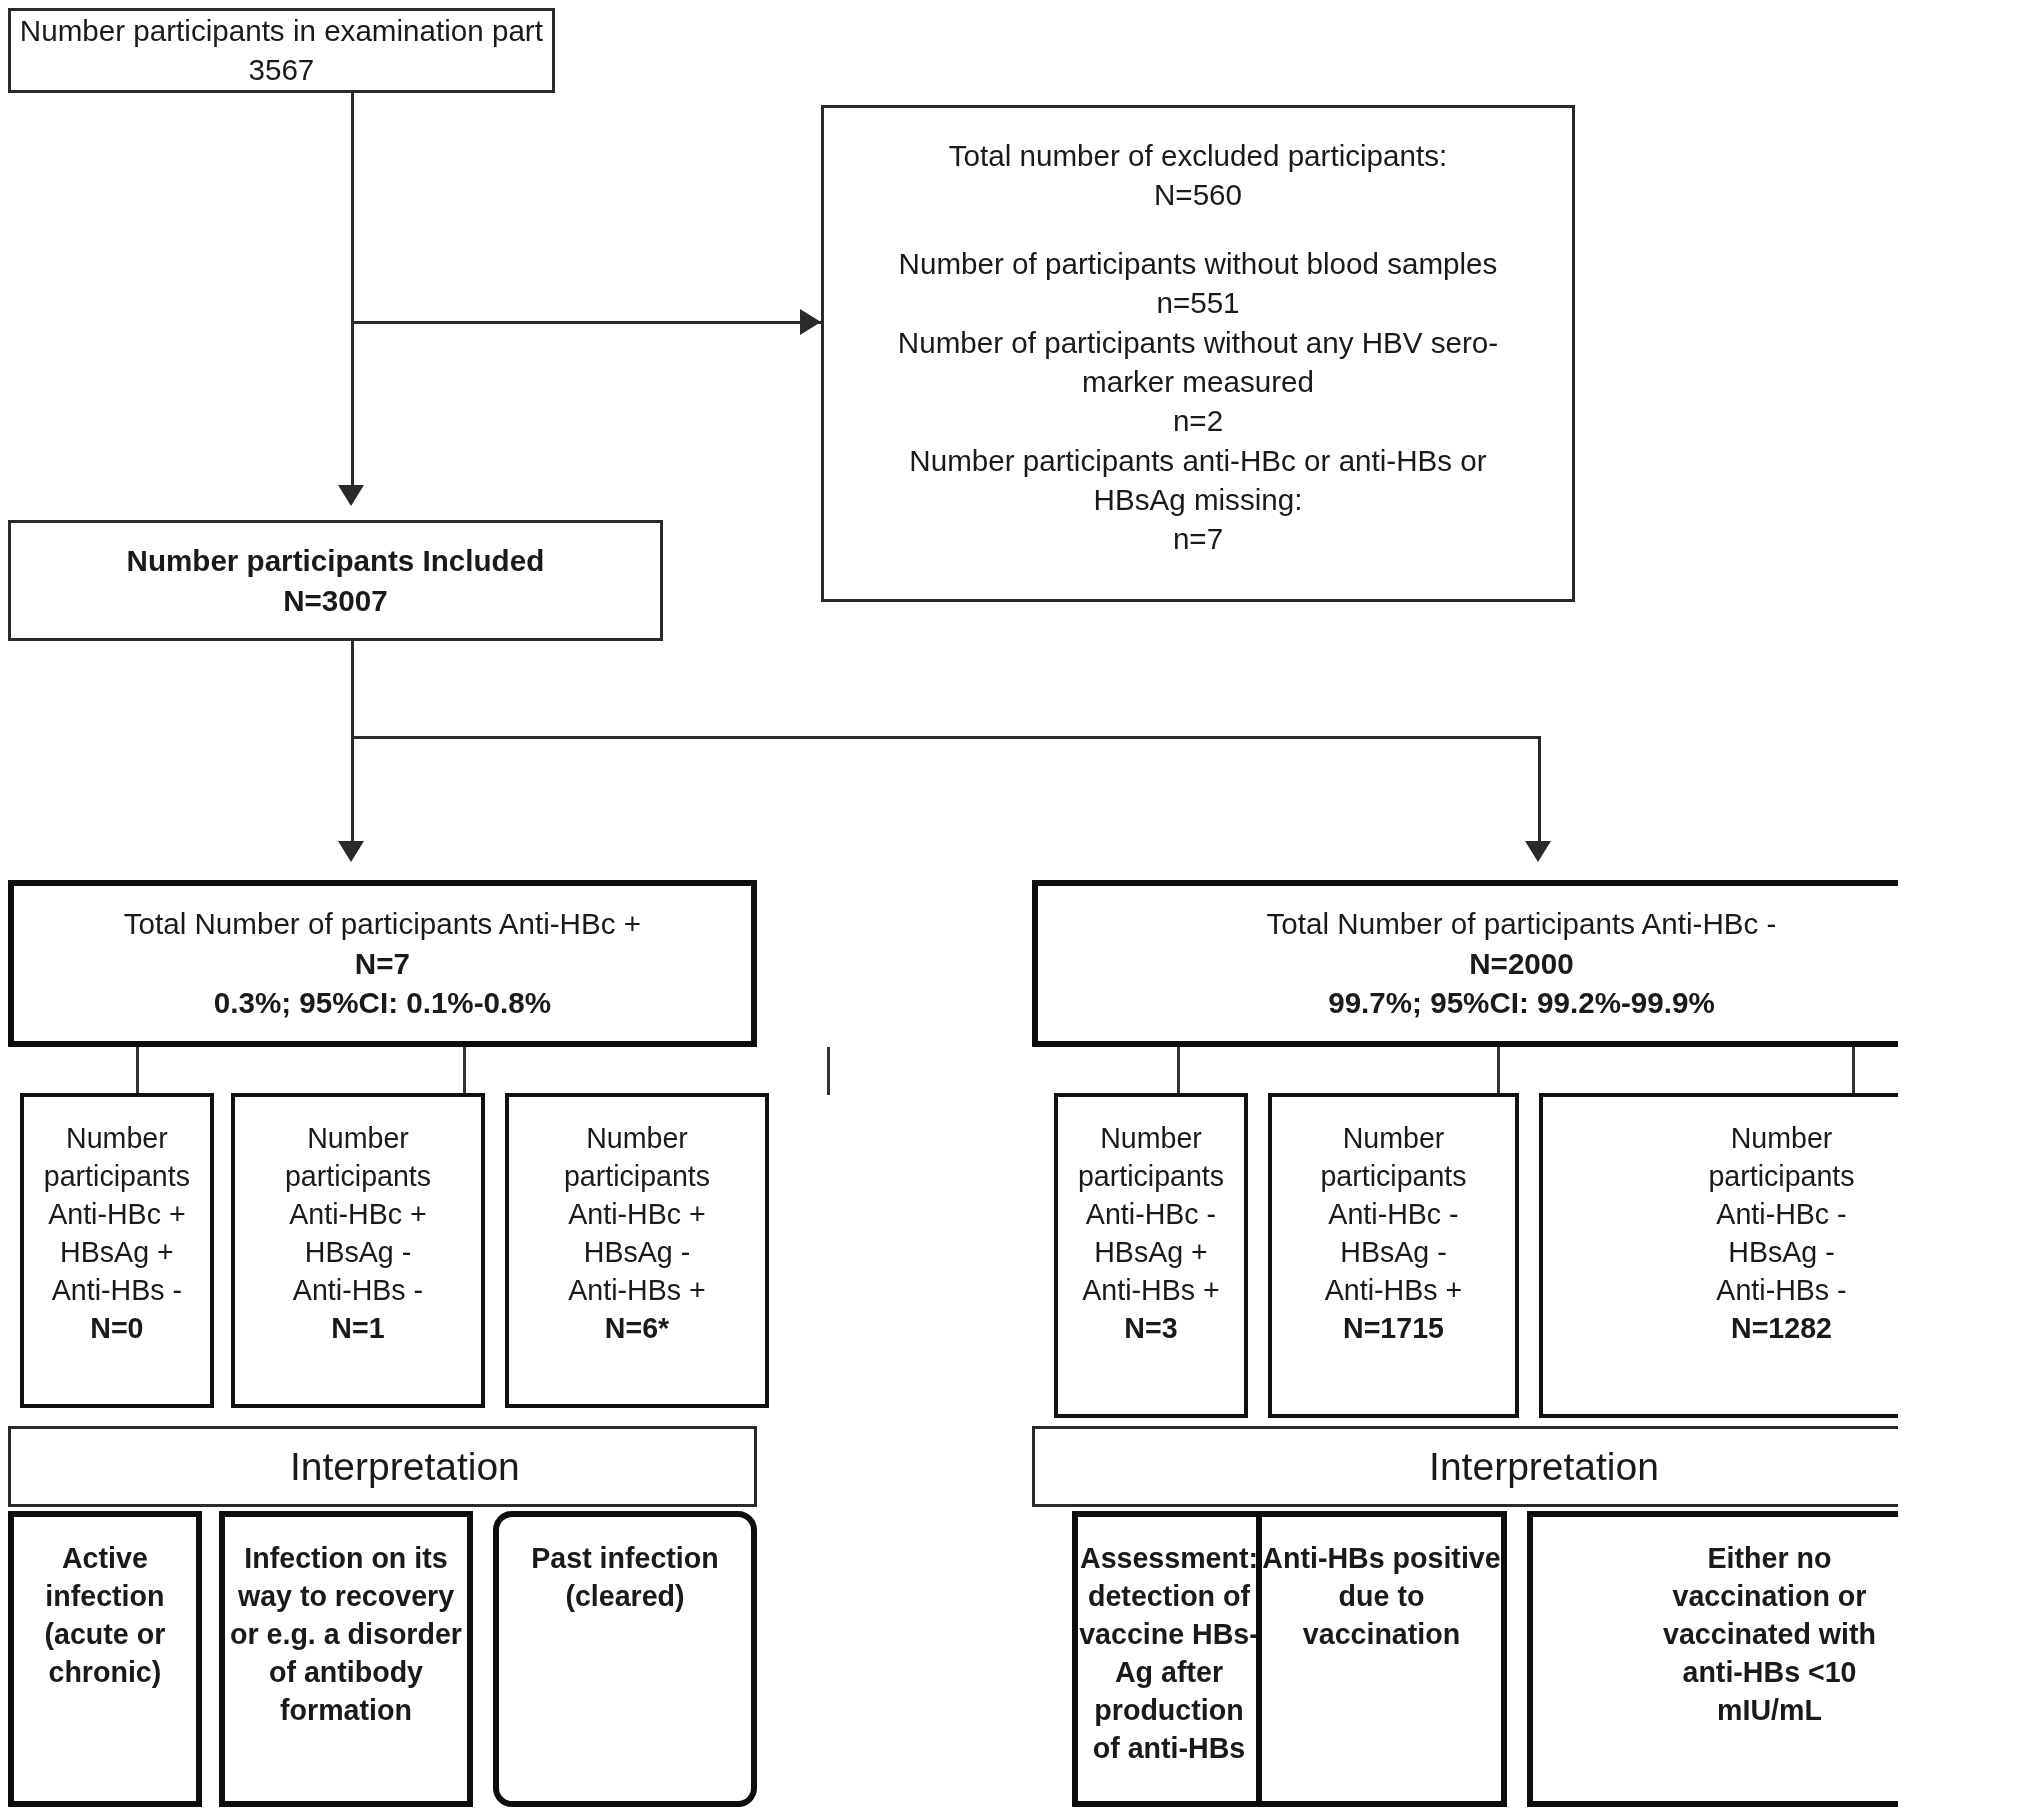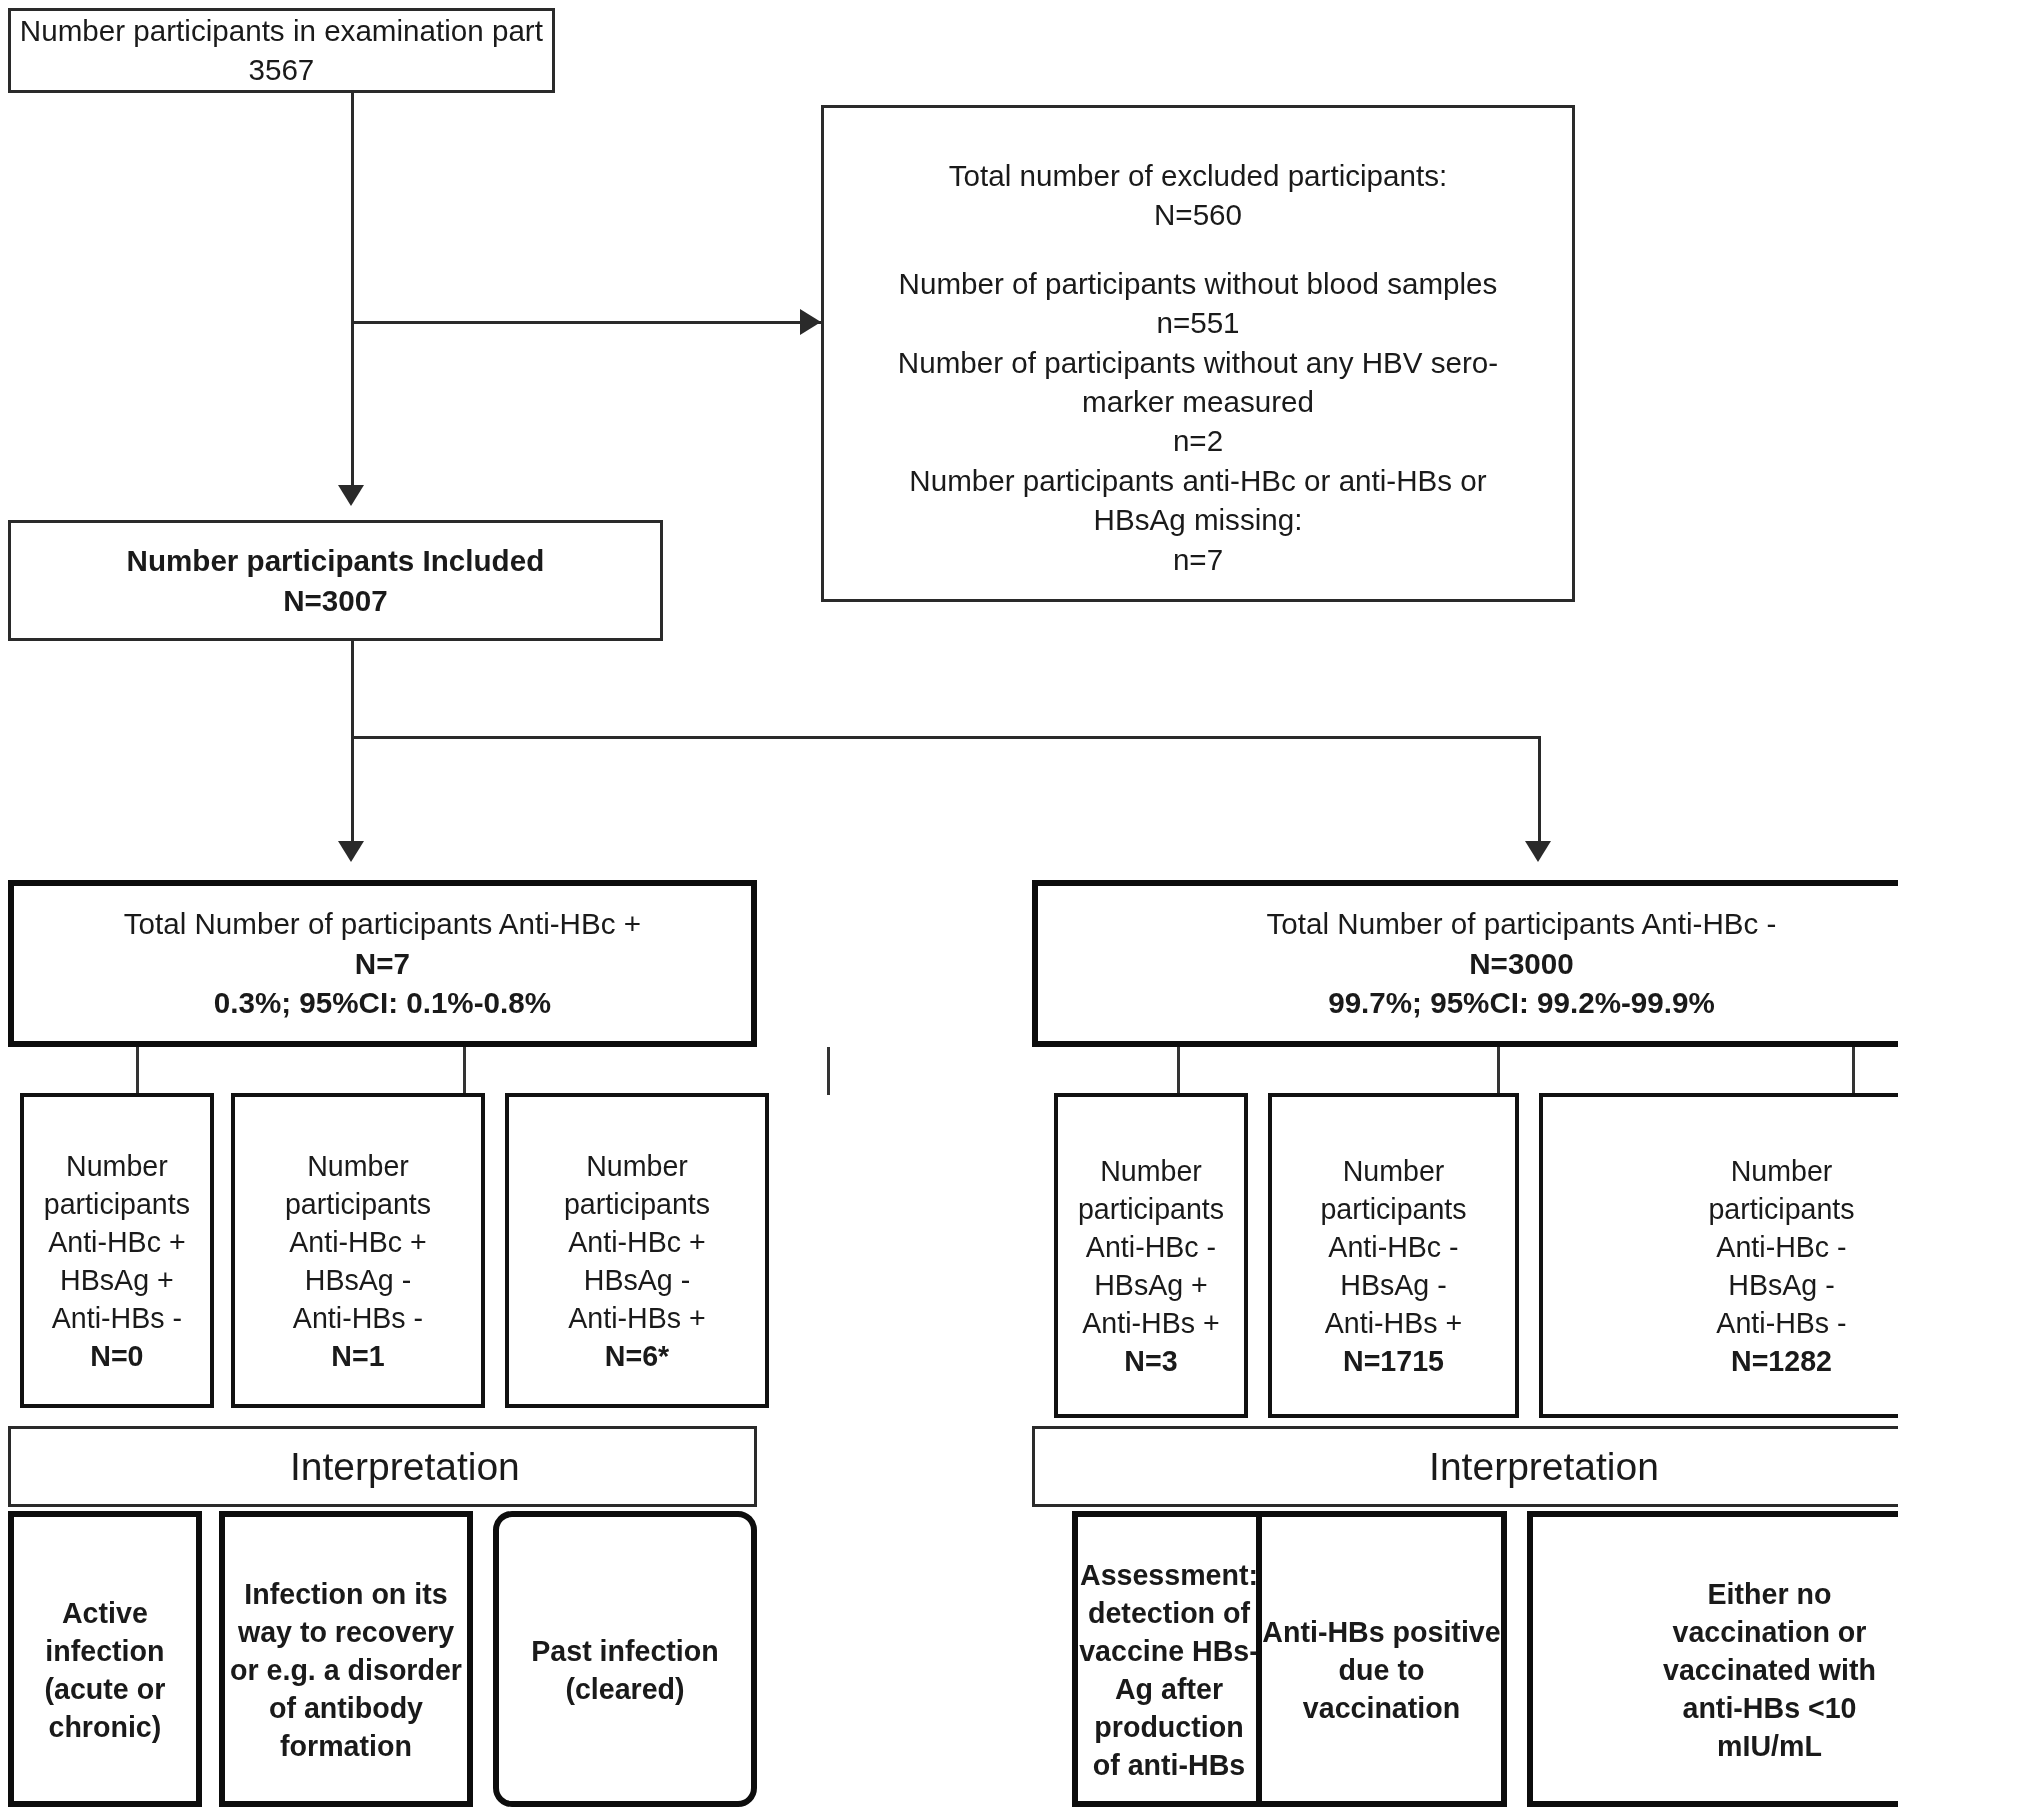--- a/index.html
+++ b/index.html
@@ -20,21 +20,20 @@
   }
   .box {
     position: absolute;
     box-sizing: border-box;
     background: #ffffff;
     display: flex;
     flex-direction: column;
     align-items: center;
     text-align: center;
     line-height: 1.33;
-    justify-content: center;
   }
   .thin {
     border: 3px solid #2a2a2a;
   }
   .thick {
     border: 6.9px solid #0d0d0d;
   }
   .med {
     border: 4.9px solid #111111;
     margin-left: 12px;
@@ -144,21 +143,21 @@
   <div class="arrow-down" style="left:1525px; top:841px;"></div>
 
   <div class="box thick" style="left:7.9px; top:880px; width:749px; height:167px; justify-content:center;text-align:center;">
     <p class="f-reg">Total Number of participants Anti-HBc +</p>
     <p class="f-bold">N=7</p>
     <p class="f-bold">0.3%; 95%CI:  0.1%-0.8%</p>
   </div>
 
   <div class="box thick" style="left:1032px; top:880px; width:979px; height:167px; justify-content:center;">
     <p class="f-reg">Total Number of participants Anti-HBc -</p>
-    <p class="f-bold">N=3000</p>
+    <p class="f-bold">N=2000</p>
     <p class="f-bold">99.7%; 95%CI: 99.2%-99.9%</p>
   </div>
 
   <div class="vline-thin" style="left:136px; top:1047px; height:48px;"></div>
   <div class="vline-thin" style="left:463px; top:1047px; height:48px;"></div>
   <div class="vline-thin" style="left:827px; top:1047px; height:48px;"></div>
 
   <div class="vline-thin" style="left:1177px; top:1047px; height:48px;"></div>
   <div class="vline-thin" style="left:1497px; top:1047px; height:48px;"></div>
   <div class="vline-thin" style="left:1852px; top:1047px; height:48px;"></div>

